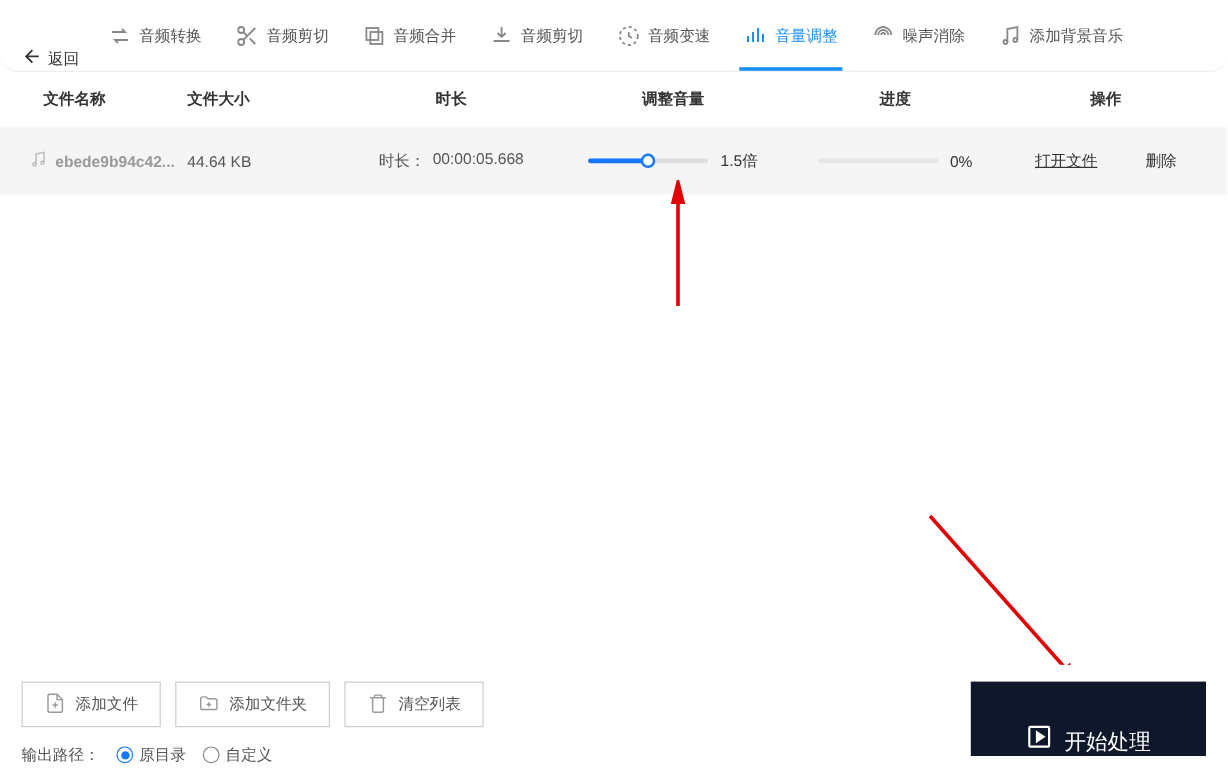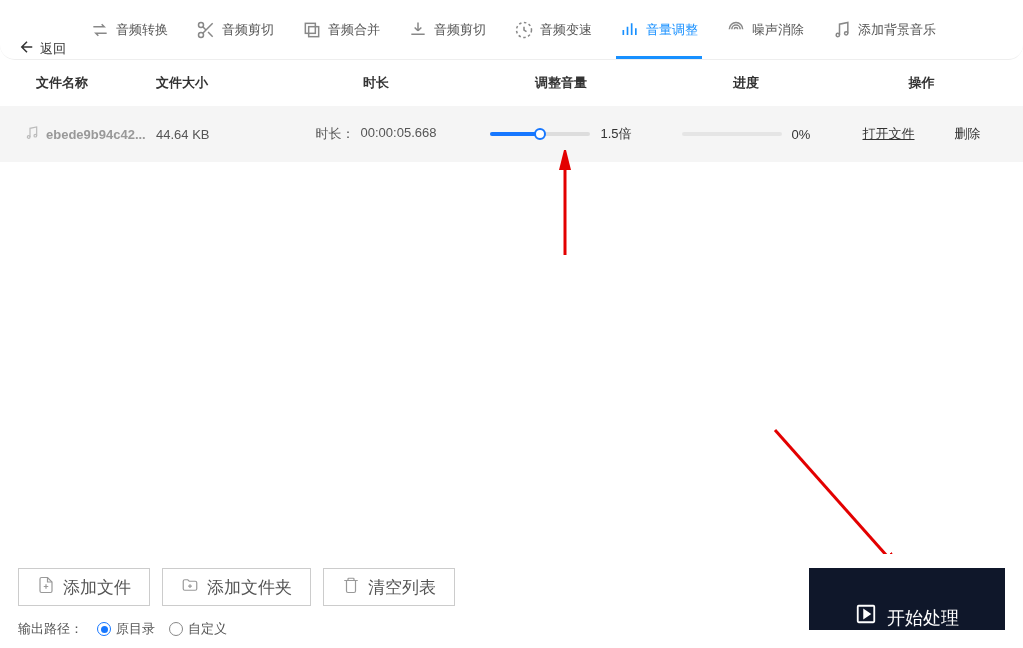--- a/index.html
+++ b/index.html
@@ -135,21 +135,21 @@
     .outline-btn {
       display: flex;
       align-items: center;
       gap: 8px;
       height: 38px;
       padding: 0 18px;
       border: 1px solid #ccc;
       background: #fff;
       cursor: pointer;
       color: #555;
-      font-size: 17px;
+      font-size: 13px;
     }
     .primary-btn {
       position: absolute;
       right: 18px;
       bottom: 18px;
       display: flex;
       align-items: flex-end;
       justify-content: center;
       gap: 10px;
       width: 196px;

